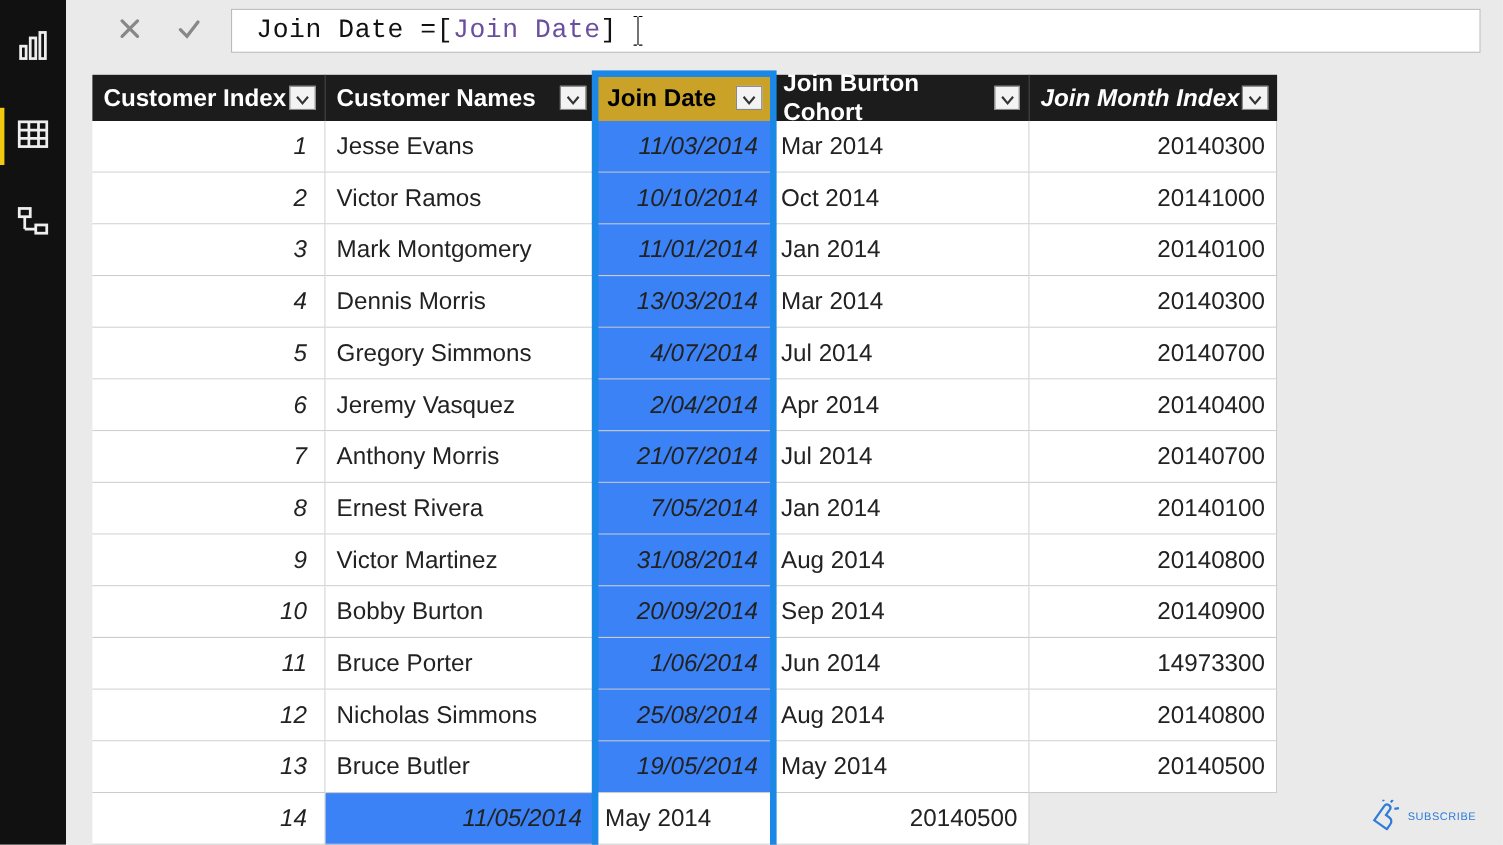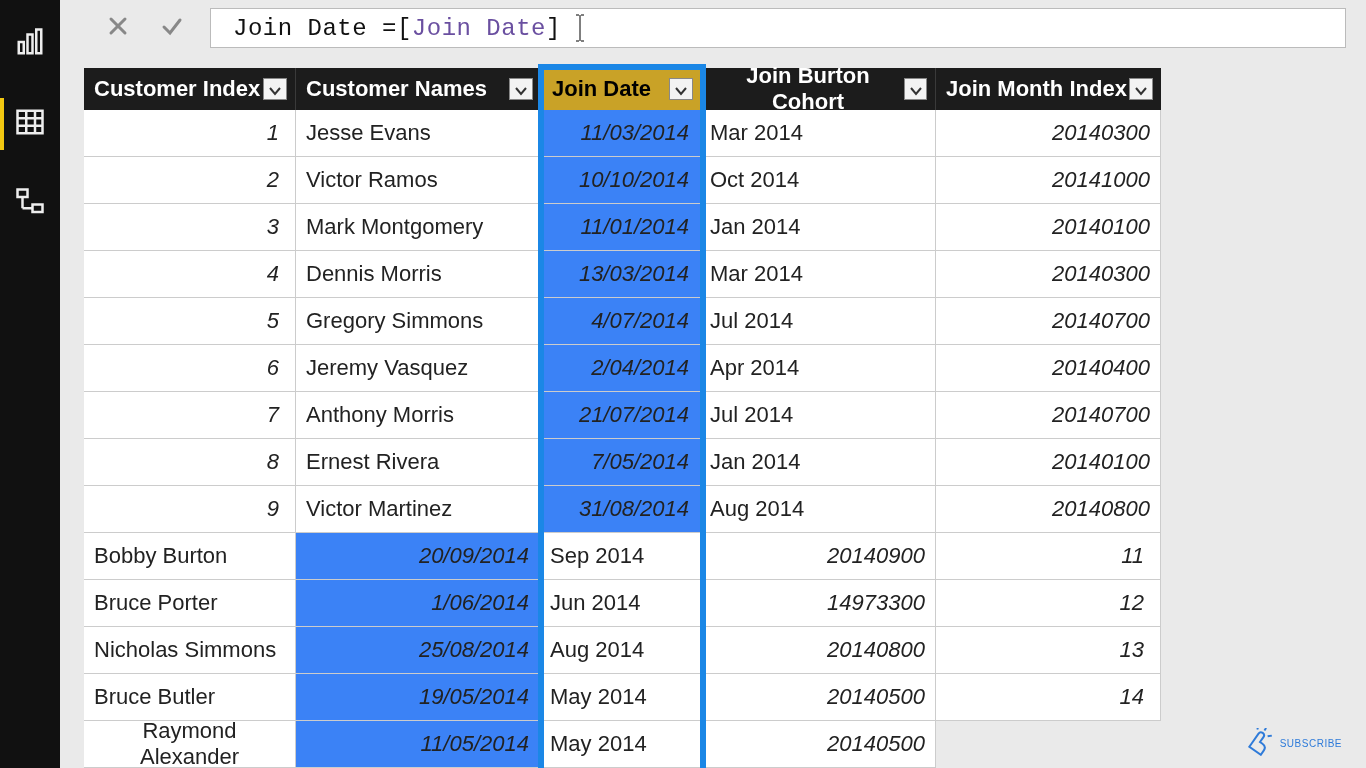--- a/index.html
+++ b/index.html
@@ -1,18 +1,18 @@
 <!DOCTYPE html>
 <html><head>
 <meta charset="utf-8">
 <style>
   * { box-sizing: border-box; margin: 0; padding: 0; }
   html, body { width: 1366px; height: 768px; overflow: hidden; font-family: "Segoe UI", Tahoma, sans-serif; background: #eee; }
 
-  .app { display: flex; width: 100%; height: 100%; text-align: center; }
+  .app { display: flex; width: 100%; height: 100%; }
 
   
   .navrail {
     width: 60px;
     background: #111;
     display: flex;
     flex-direction: column;
     align-items: center;
     padding-top: 18px;
     gap: 28px;
@@ -66,21 +66,21 @@
   
   .hdr {
     background: #1c1c1c;
     color: #fff;
     font-weight: 700;
     padding: 6px 8px 6px 10px;
     display: flex; align-items: center; justify-content: space-between;
     border-right: 1px solid #3a3a3a;
     height: 42px;
   }
-  .hdr.last { border-right: none; }
+  .hdr.last { border-right: none; font-style: italic; }
   .hdr.selected { background: #c9a227; color:#000; }
   .hdr.selected .filter-btn svg polyline { stroke:#333; }
   .filter-btn {
     width: 24px; height: 22px;
     background: #f3f3f3; border:1px solid #888;
     display:flex; align-items:center; justify-content:center;
   }
   .filter-btn svg { width:12px; height:10px; }
   .filter-btn svg polyline { fill:none; stroke:#333; stroke-width:2; }
 
@@ -90,21 +90,21 @@
     border-right: 1px solid #ccc;
     border-bottom: 1px solid #ccc;
     padding: 10px 10px;
     height: 47px;
     display: flex; align-items: center;
   }
   .cell.idx { justify-content: flex-end; font-style: italic; padding-right: 16px;}
   .cell.name { }
   .cell.date { background: #3b82f6; justify-content: flex-end; font-style: italic; padding-right:12px;}
   .cell.cohort { padding-left: 8px; }
-  .cell.monthidx { justify-content: flex-end; font-style: italic; }
+  .cell.monthidx { justify-content: flex-end; }
 
   
   .col-highlight {
     position: absolute;
     border: 6px solid #1b87e6;
     pointer-events: none;
   }
   .grid-holder { position: relative; }
 
   
@@ -268,41 +268,41 @@
             <div class="cell idx">8</div>
             <div class="cell name">Ernest Rivera</div>
             <div class="cell date">7/05/2014</div>
             <div class="cell cohort">Jan 2014</div>
             <div class="cell monthidx">20140100</div>
             <div class="cell idx">9</div>
             <div class="cell name">Victor Martinez</div>
             <div class="cell date">31/08/2014</div>
             <div class="cell cohort">Aug 2014</div>
             <div class="cell monthidx">20140800</div>
+            <div class="cell idx">10</div>
             <div class="cell name">Bobby Burton</div>
             <div class="cell date">20/09/2014</div>
             <div class="cell cohort">Sep 2014</div>
             <div class="cell monthidx">20140900</div>
             <div class="cell idx">11</div>
             <div class="cell name">Bruce Porter</div>
             <div class="cell date">1/06/2014</div>
             <div class="cell cohort">Jun 2014</div>
             <div class="cell monthidx">14973300</div>
             <div class="cell idx">12</div>
             <div class="cell name">Nicholas Simmons</div>
             <div class="cell date">25/08/2014</div>
             <div class="cell cohort">Aug 2014</div>
             <div class="cell monthidx">20140800</div>
             <div class="cell idx">13</div>
             <div class="cell name">Bruce Butler</div>
             <div class="cell date">19/05/2014</div>
             <div class="cell cohort">May 2014</div>
             <div class="cell monthidx">20140500</div>
             <div class="cell idx">14</div>
-            <div class="cell name">Raymond Alexander</div>
             <div class="cell date">11/05/2014</div>
             <div class="cell cohort">May 2014</div>
             <div class="cell monthidx">20140500</div>
           </div>
         <div class="col-highlight" id="col-highlight" style="left: 454px; top: -4px; width: 168px; height: 712px;"></div>
       </div>
     </div>
   </div>
 </div>
 

